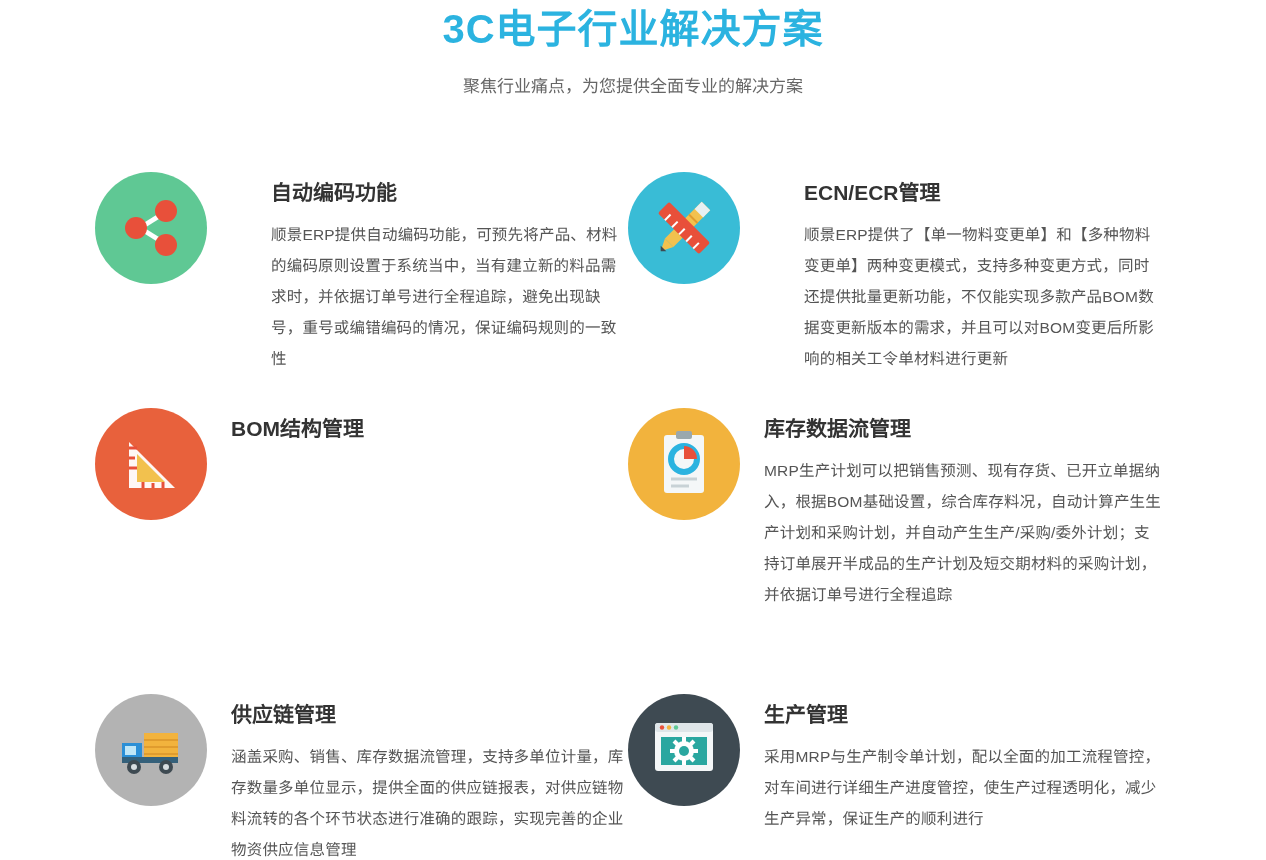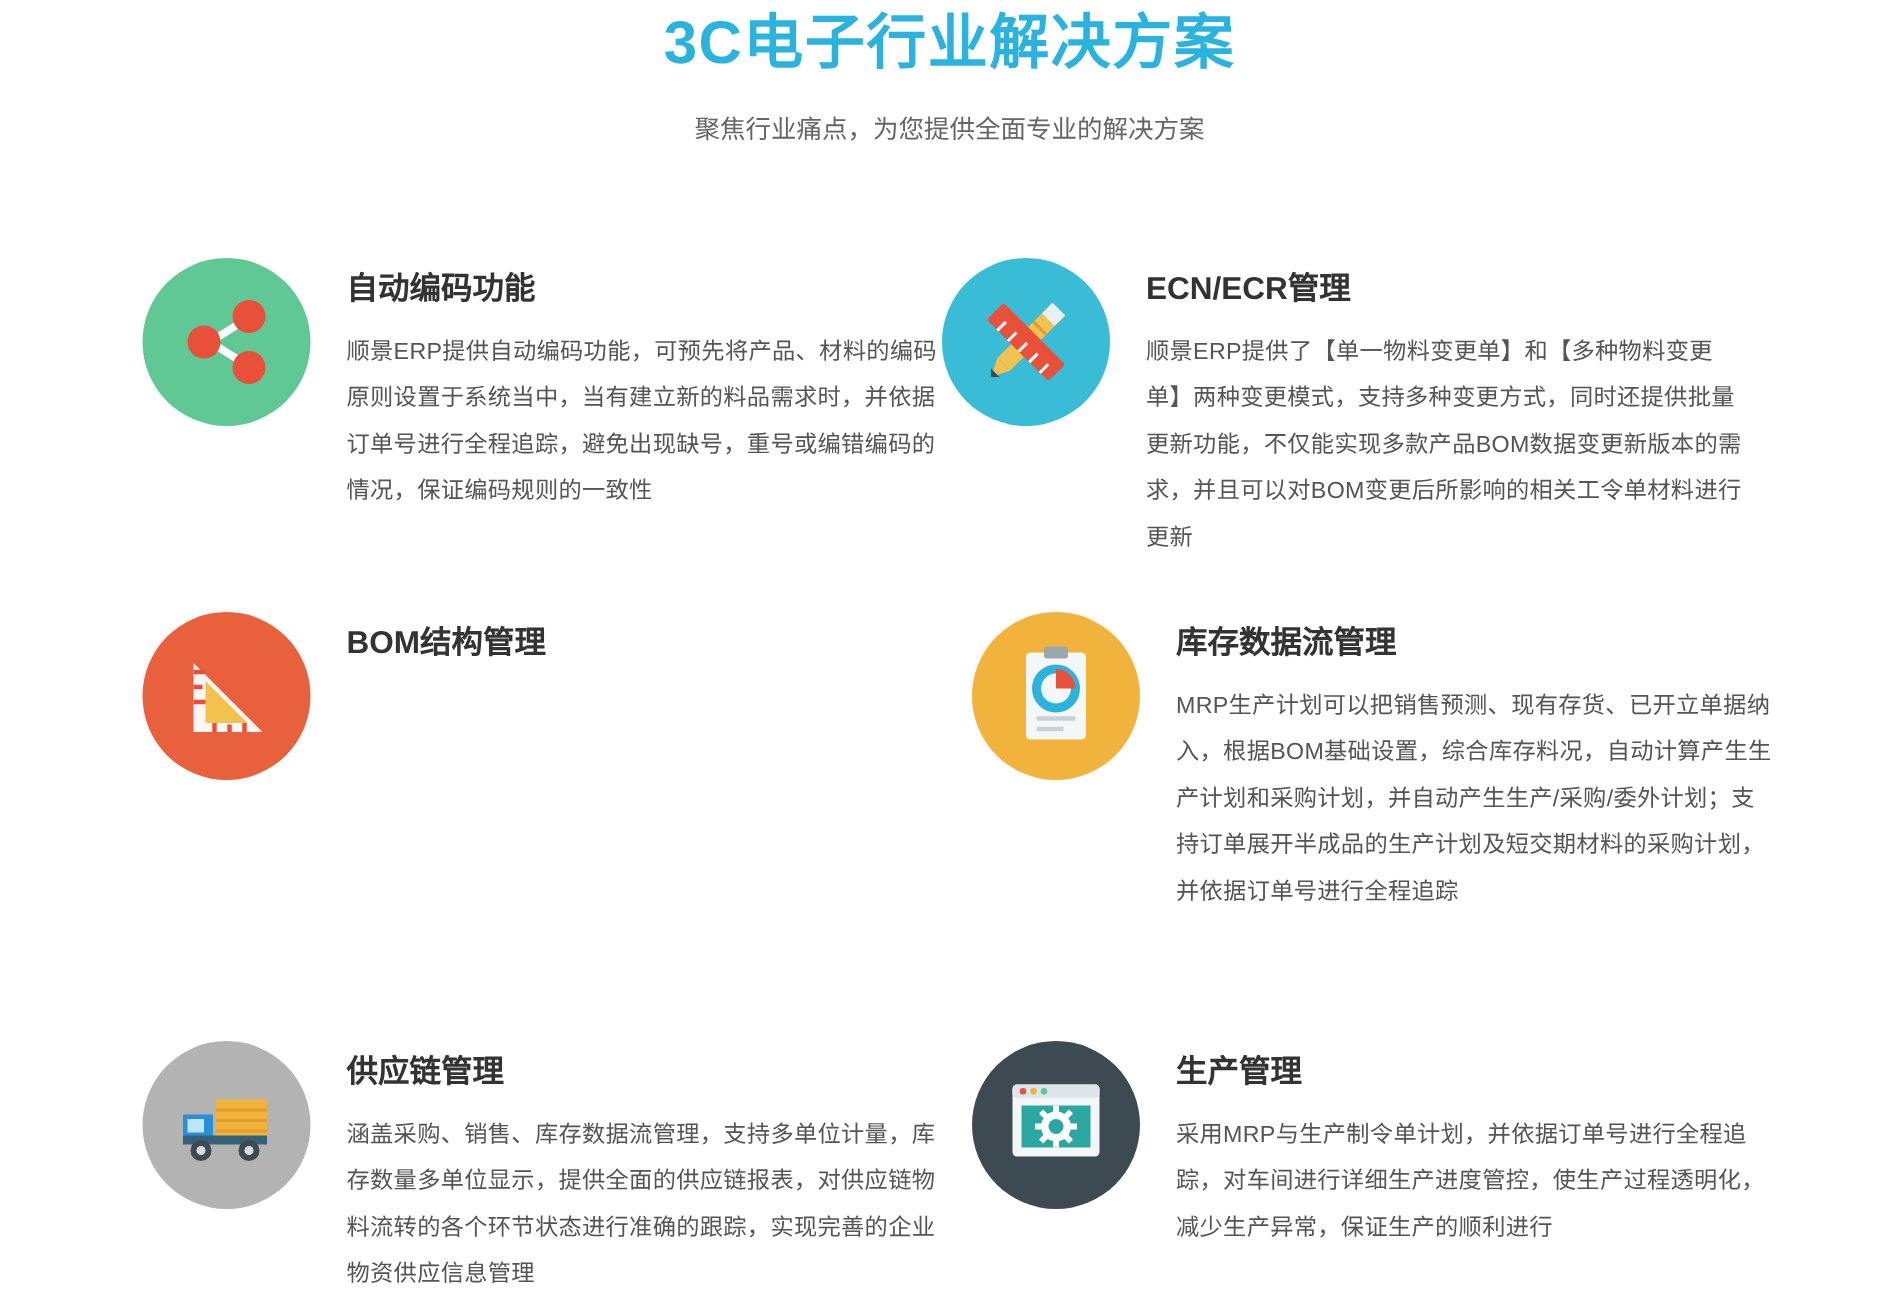--- a/index.html
+++ b/index.html
@@ -45,21 +45,21 @@
     display: flex;
     flex-wrap: wrap;
   }
   .cell {
     width: 533px;
     display: flex;
     align-items: flex-start;
   }
   .cell.col-left { margin-left: 95px; }
   .cell.col-right { margin-left: 0px; }
-  .row-1 .cell { height: 200px; }
+  .row-1 .cell { height: 200px; gap: 40px; }
   .row-2 .cell { height: 250px; }
 
   .icon-wrap {
     flex: 0 0 112px;
     width: 112px;
     height: 112px;
     border-radius: 50%;
     display: flex;
     align-items: center;
     justify-content: center;
@@ -75,21 +75,21 @@
   }
   .feature-desc {
     font-size: 15.5px;
     color: #555555;
     line-height: 31px;
     margin: 0;
     letter-spacing: 0.2px;
   }
   .rows { display: block; }
   .row { display: flex; }
-  .row + .row { margin-top: 36px; gap: 20px; }
+  .row + .row { margin-top: 36px; }
   svg { display: block; }
 </style>
 </head>
 <body>
 
 <div class="page">
 
   <div class="header">
     <h1 class="page-title" style="color: rgb(43, 179, 224);">3C电子行业解决方案</h1>
     <p class="page-subtitle">聚焦行业痛点，为您提供全面专业的解决方案</p>
@@ -229,21 +229,21 @@
                 <line x1="45" y1="38" x2="51" y2="38"></line>
                 <line x1="27" y1="28" x2="31" y2="32"></line>
                 <line x1="43" y1="44" x2="47" y2="48"></line>
                 <line x1="47" y1="28" x2="43" y2="32"></line>
                 <line x1="31" y1="44" x2="27" y2="48"></line>
               </g>
             </svg>
           </div>
           <div class="feature-text">
             <h3 class="feature-title">生产管理</h3>
-            <p class="feature-desc">采用MRP与生产制令单计划，并依据订单号进行全程追踪，对车间进行详细生产进度管控，使生产过程透明化，减少生产异常，保证生产的顺利进行</p>
+            <p class="feature-desc">采用MRP与生产制令单计划，配以全面的加工流程管控，对车间进行详细生产进度管控，使生产过程透明化，减少生产异常，保证生产的顺利进行</p>
           </div>
         </div>
 
       </div>
 
     </div>
   </div>
 
 </div>
 

